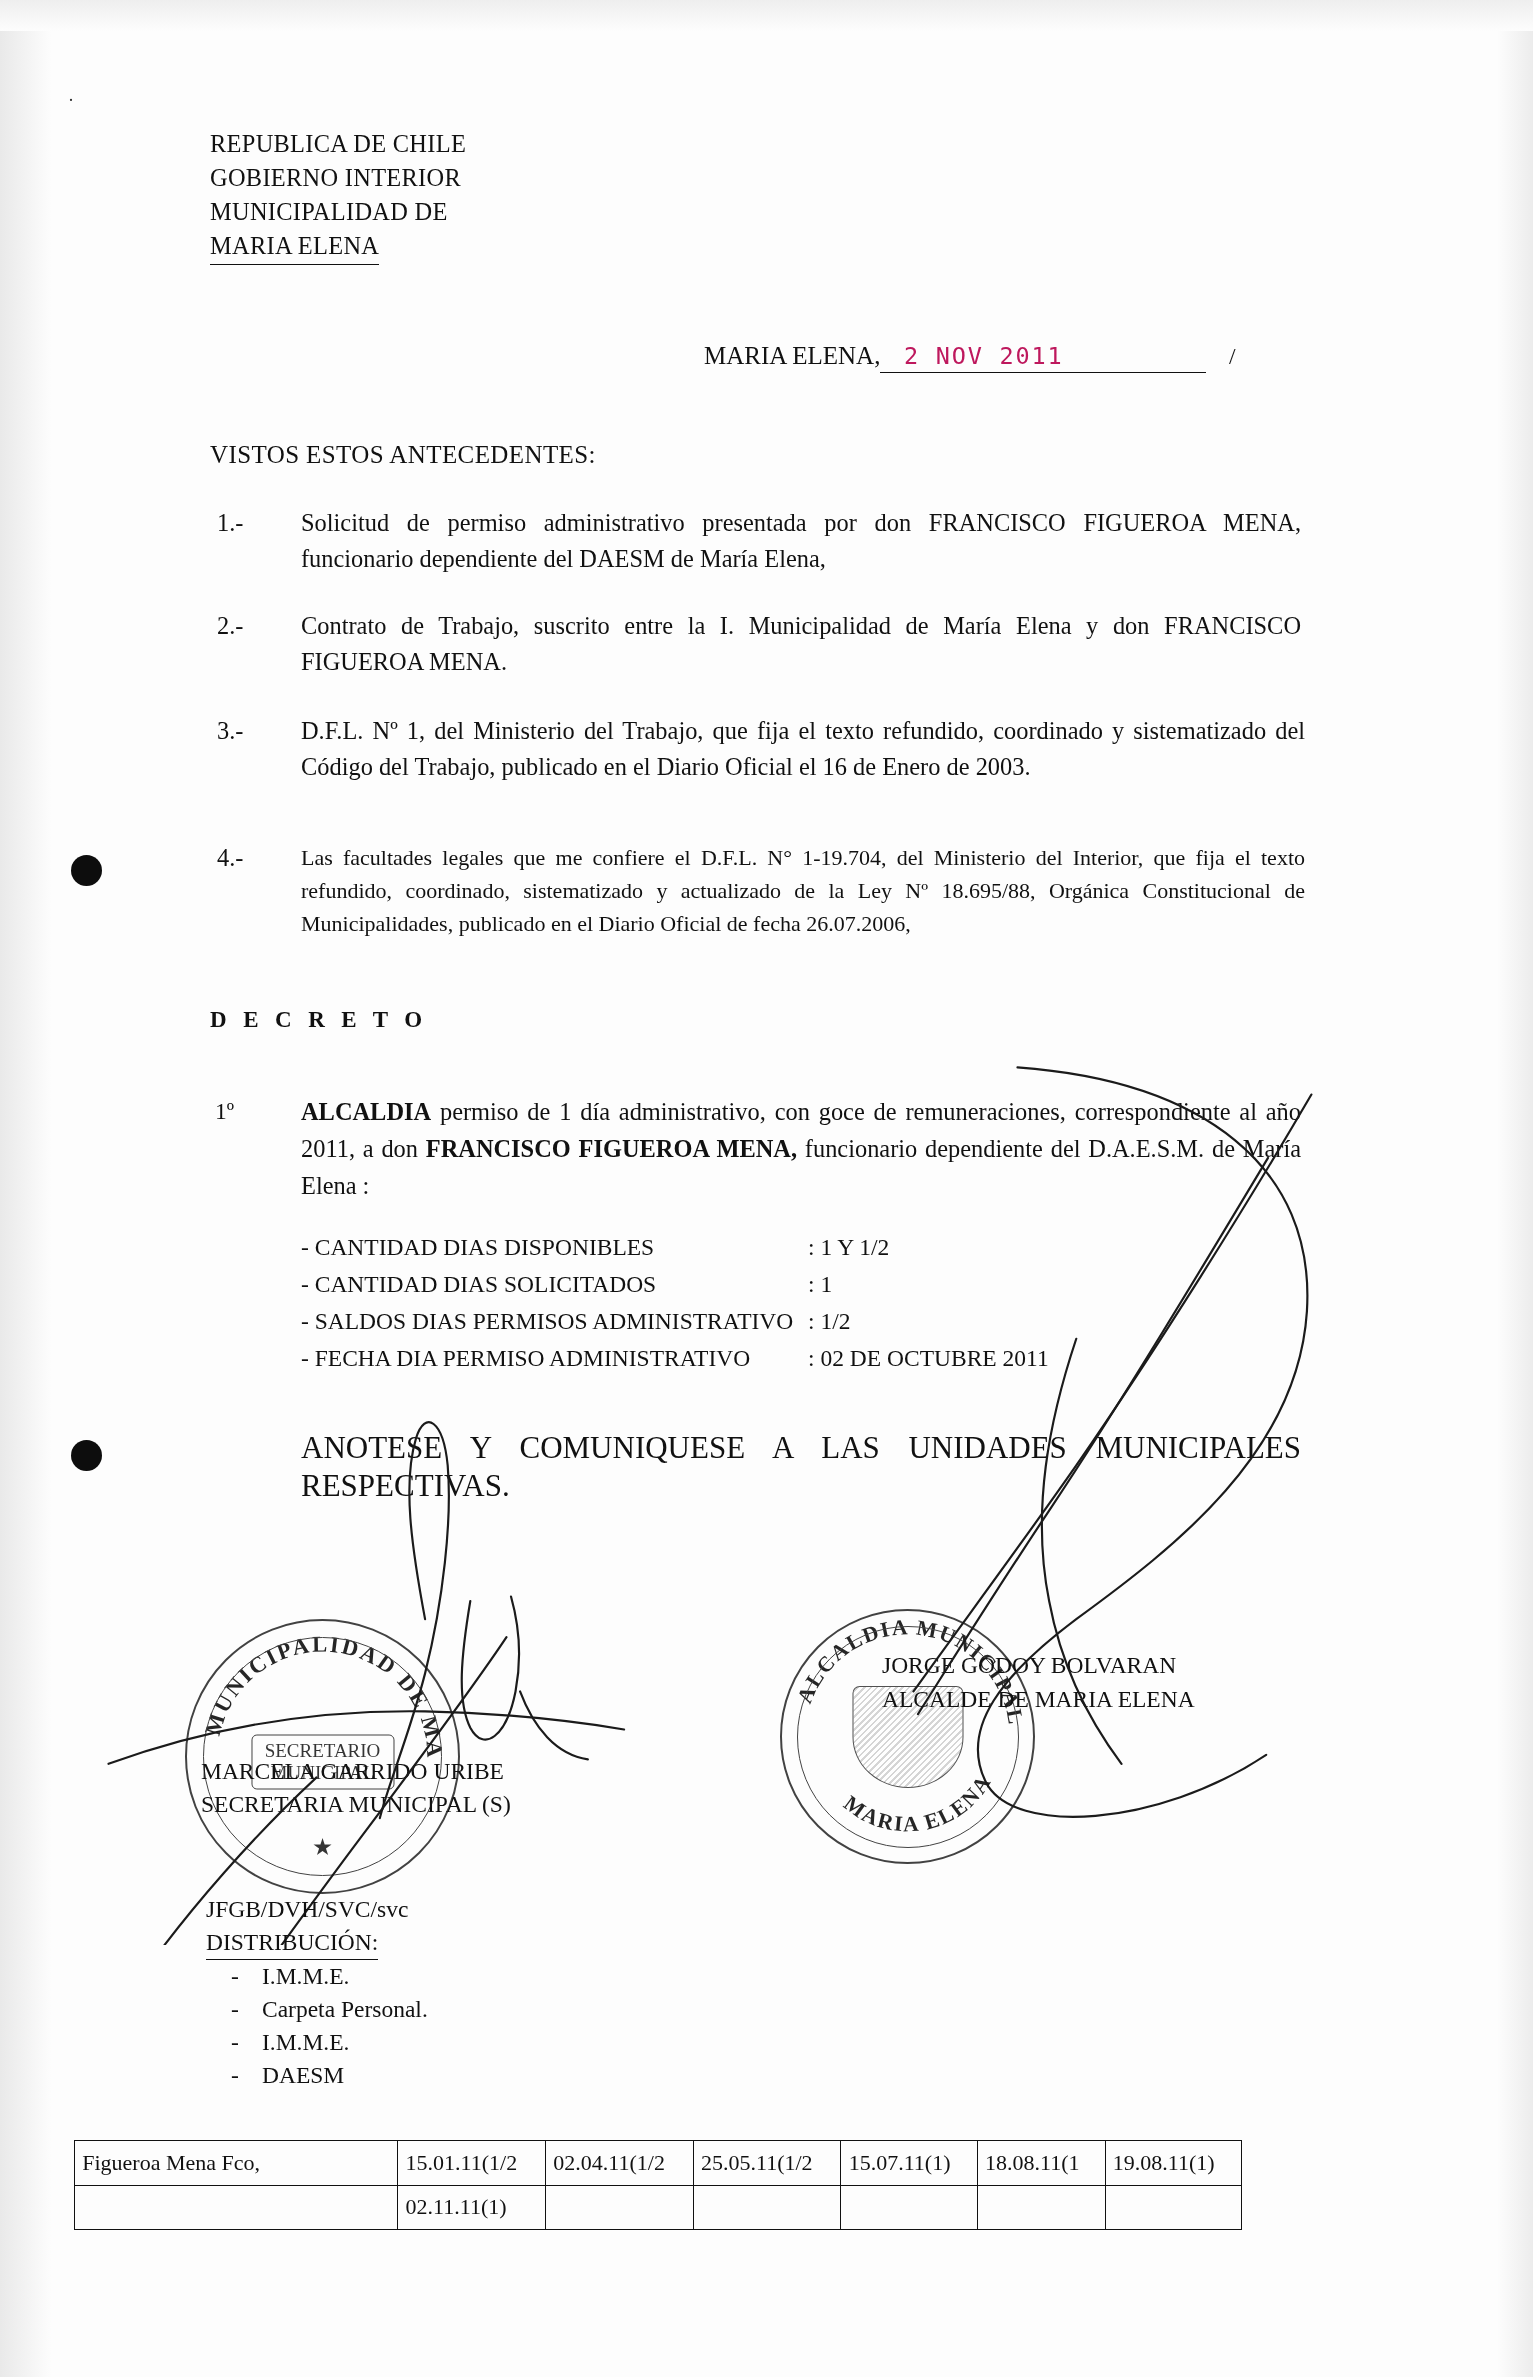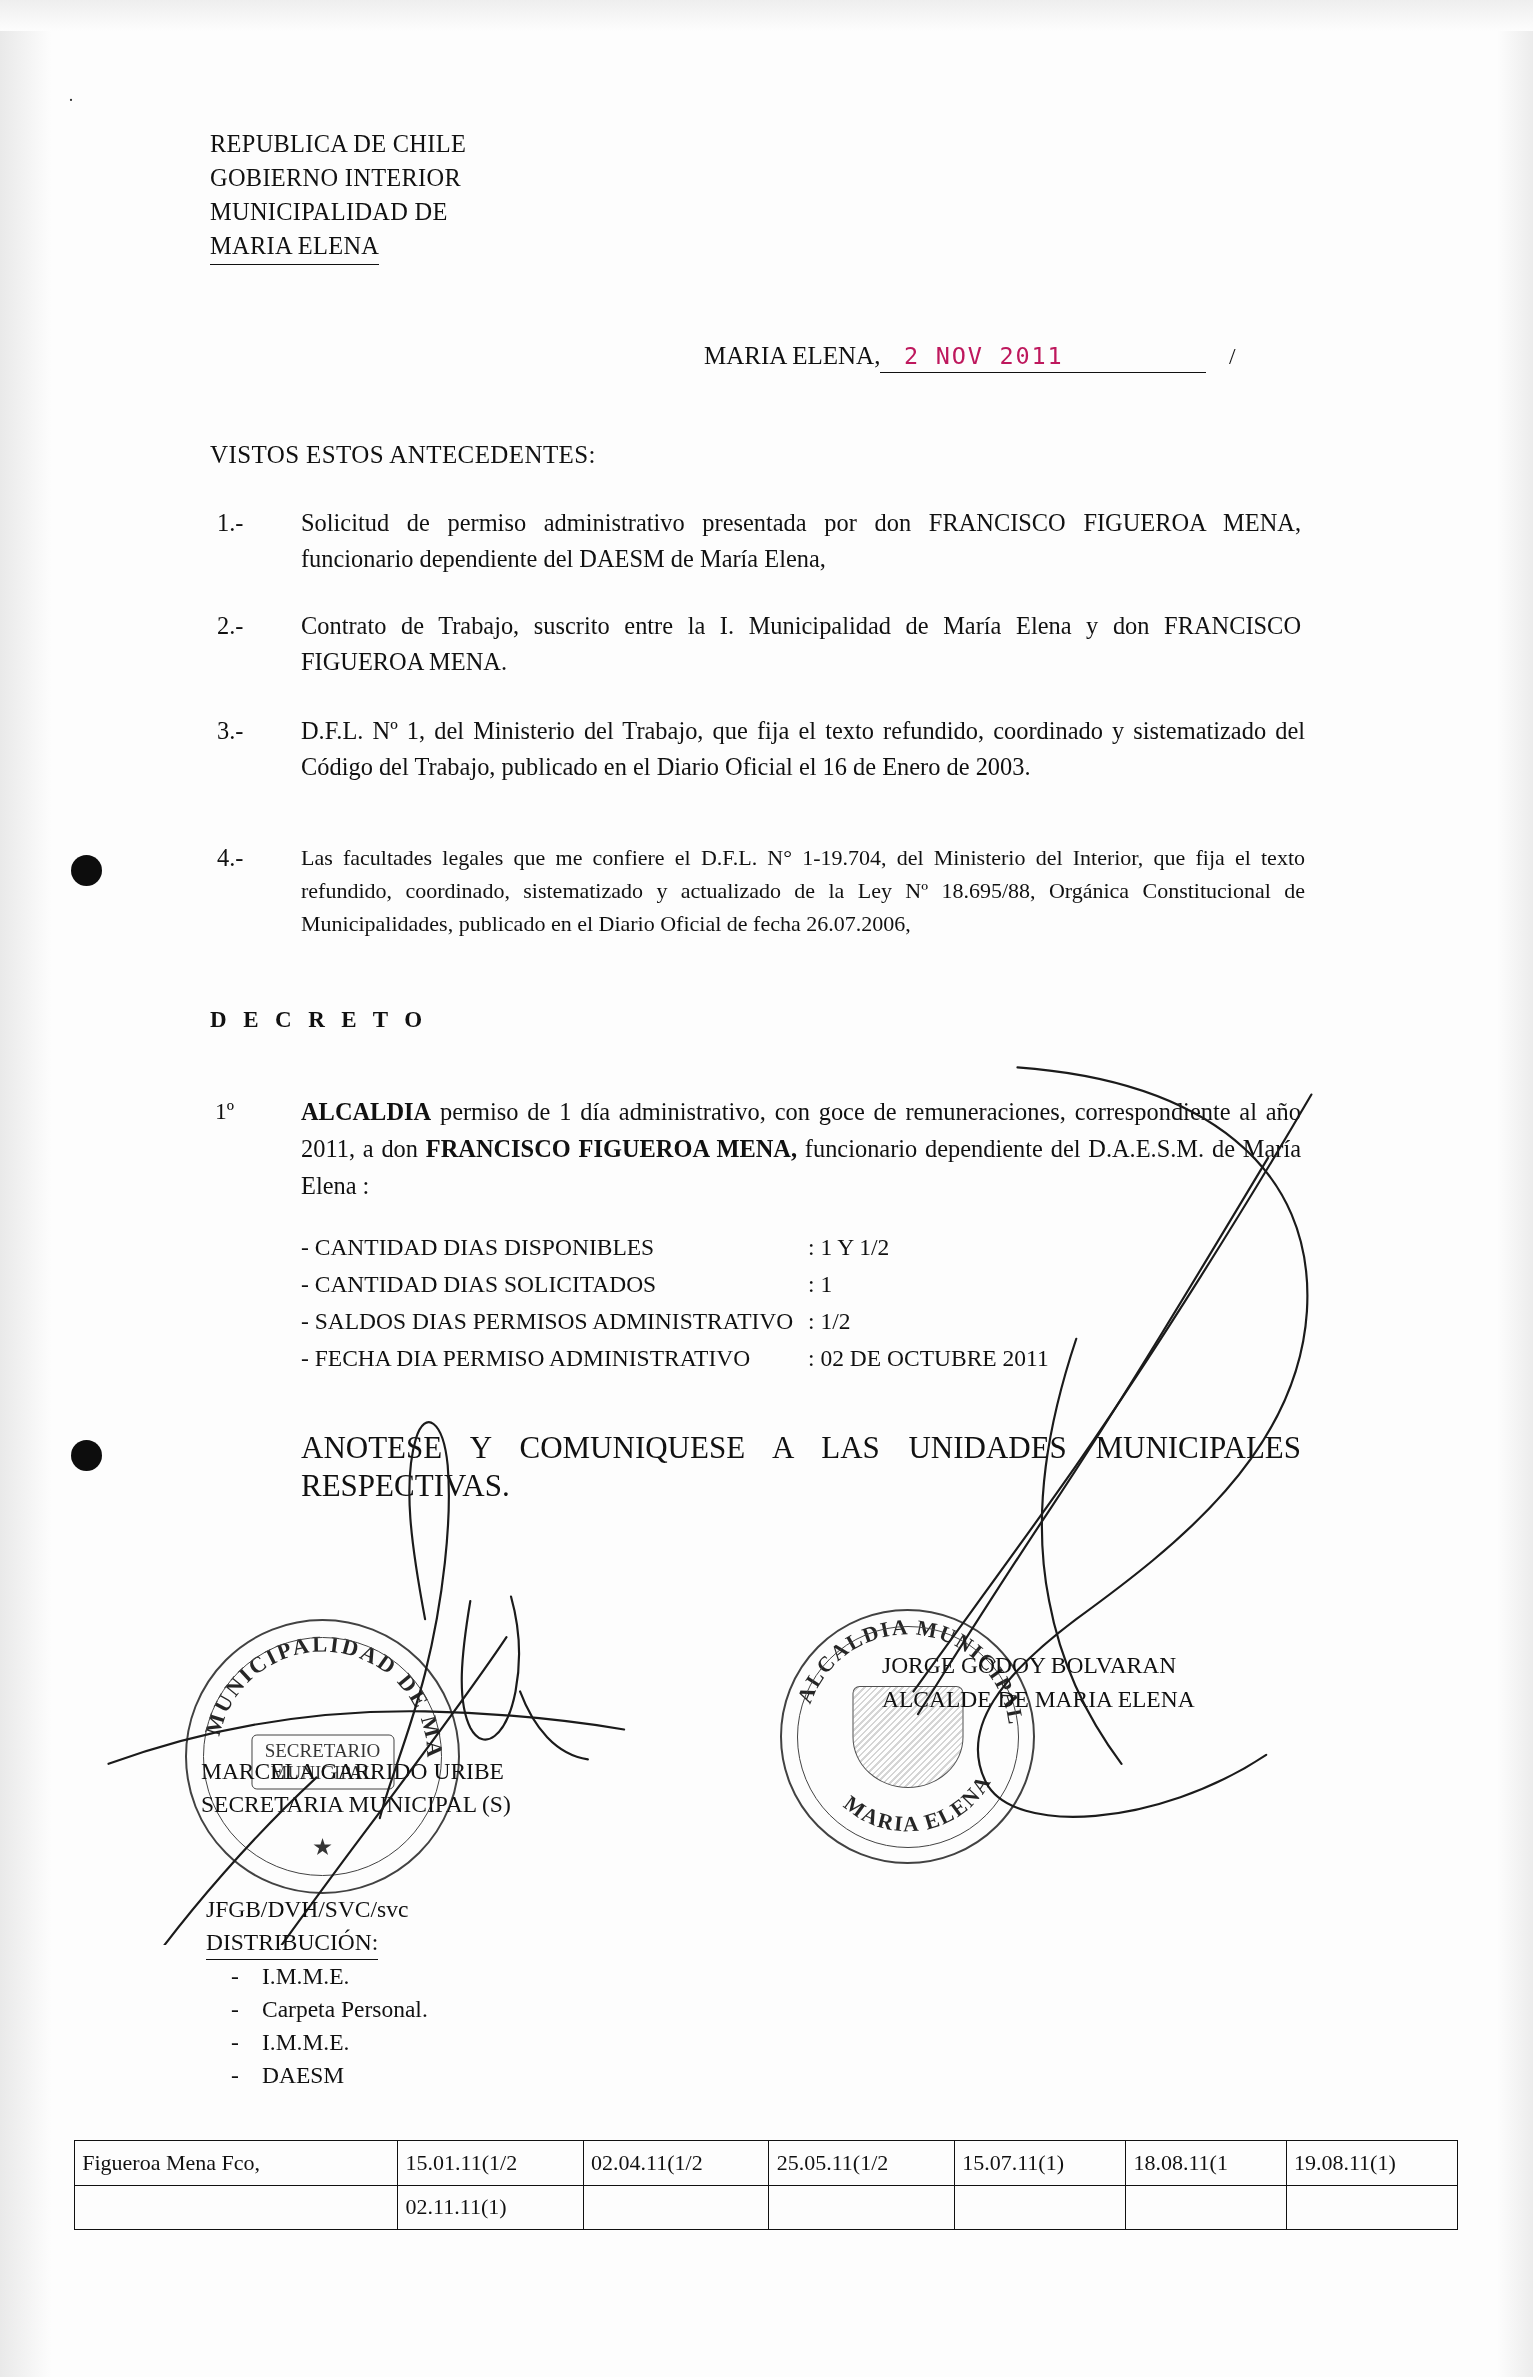--- a/index.html
+++ b/index.html
@@ -216,21 +216,21 @@
   }
   .distrib li { white-space: nowrap; }
   .distrib li .dash {
     display: inline-block;
     width: 31px;
   }
   table.bottom-table {
     position: absolute;
     left: 74px;
     top: 2140px;
-    width: 1384px;
+    width: 1168px;
     border-collapse: collapse;
     font-size: 22px;
   }
   table.bottom-table td {
     border: 1.8px solid #111;
     height: 40px;
     padding: 1.8px 7.2px;
     white-space: nowrap;
   }
   .col-name { width: 308px; }

